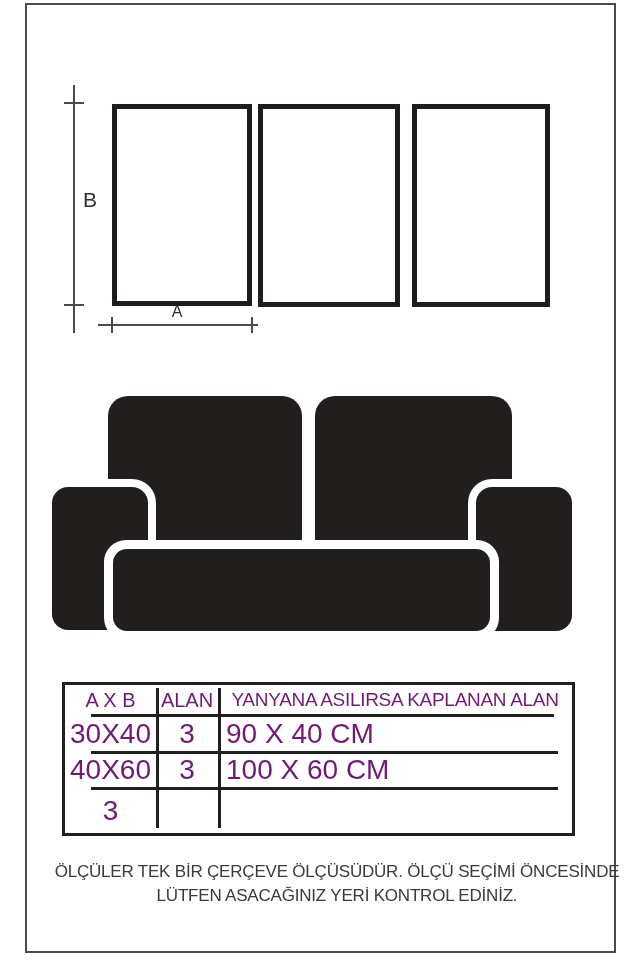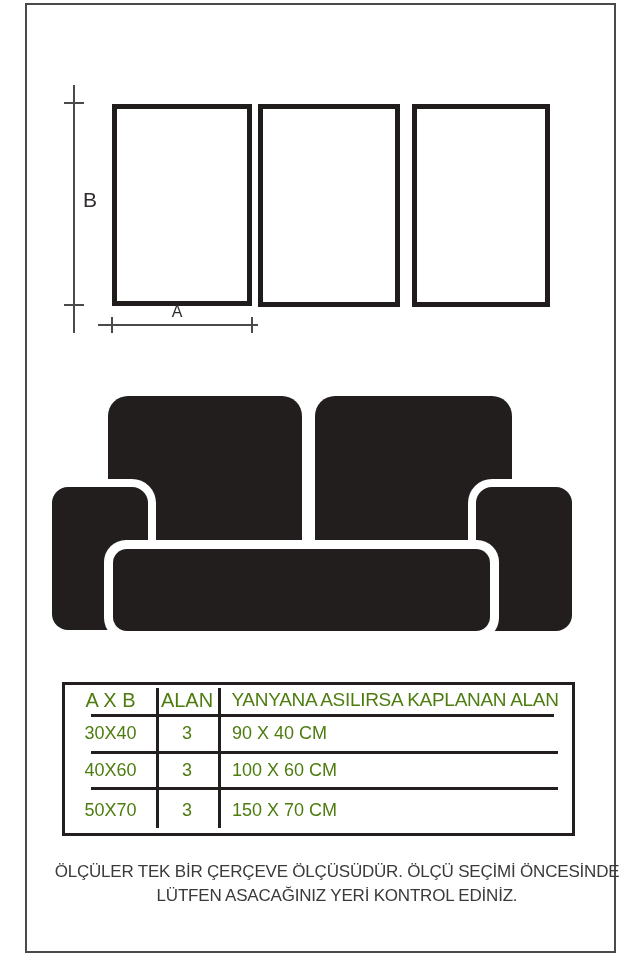--- a/index.html
+++ b/index.html
@@ -36,27 +36,27 @@
   
   .sofa{left:0;top:388px;}
 
   
   .size-table{
     left:62px;top:682px;width:507px;height:148px;
     border:3px solid #221f1e;
     display:grid;
     grid-template-columns:91px 62px 1fr;
     grid-template-rows:30px 37px 36px 1fr;
-    color:#4d7c0f;
+    color:#701a75;
   }
   .cell{display:flex;align-items:center;justify-content:center;
-    font-size:18px;white-space:nowrap;}
+    font-size:28px;white-space:nowrap;}
   .cell.hdr{font-size:20px;}
   .cell.hdr-area{font-size:19px;letter-spacing:-0.3px;}
-  .cell.area{justify-content:flex-start;padding-left:14px;}
+  .cell.area{justify-content:flex-start;padding-left:8px;}
   .tline{position:absolute;background:#221f1e;}
   .tline.v1{left:91px;top:3px;bottom:5px;width:3px;}
   .tline.v2{left:153px;top:3px;bottom:5px;width:3px;}
   .tline.h1{top:29px;left:26px;right:18px;height:3px;}
   .tline.h2{top:66px;left:26px;right:14px;height:3px;}
   .tline.h3{top:102px;left:26px;right:14px;height:3px;}
 
   
   .note{
     left:25px;top:860px;width:624px;text-align:center;
@@ -101,23 +101,21 @@
   <div class="cell hdr hdr-area">YANYANA ASILIRSA KAPLANAN ALAN</div>
 
   <div class="cell">30X40</div>
   <div class="cell">3</div>
   <div class="cell area">90 X 40 CM</div>
 
   <div class="cell">40X60</div>
   <div class="cell">3</div>
   <div class="cell area">100 X 60 CM</div>
 
-  <div class="cell">50X70</div>
   <div class="cell">3</div>
-  <div class="cell area">150 X 70 CM</div>
 
   <div class="tline v1"></div>
   <div class="tline v2"></div>
   <div class="tline h1"></div>
   <div class="tline h2"></div>
   <div class="tline h3"></div>
 </div>
 
 <div class="abs note">
   <div>ÖLÇÜLER TEK BİR ÇERÇEVE ÖLÇÜSÜDÜR. ÖLÇÜ SEÇİMİ ÖNCESİNDE</div>

